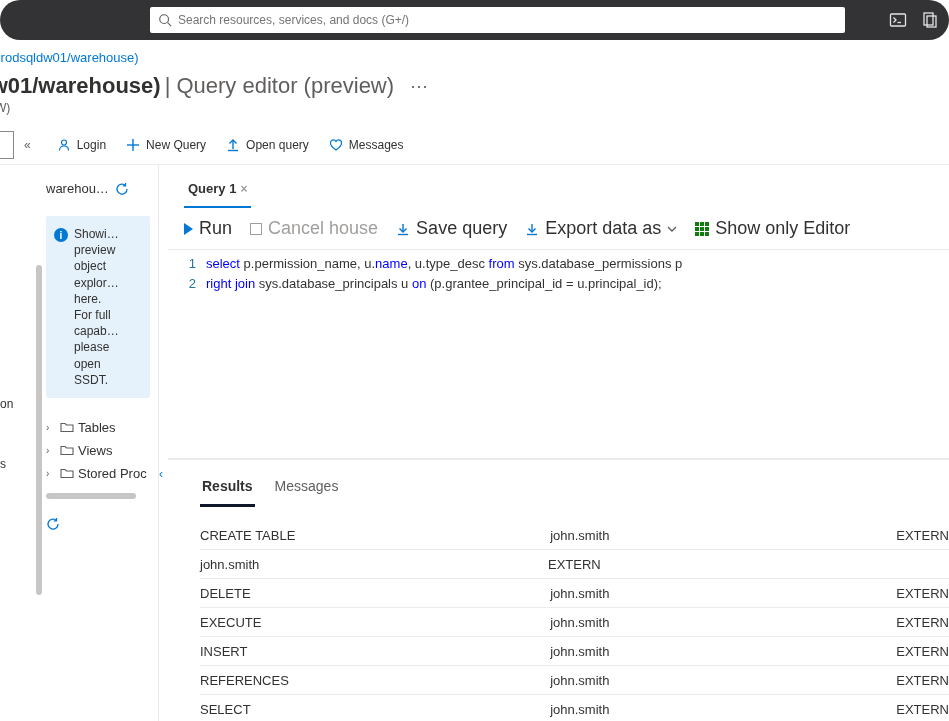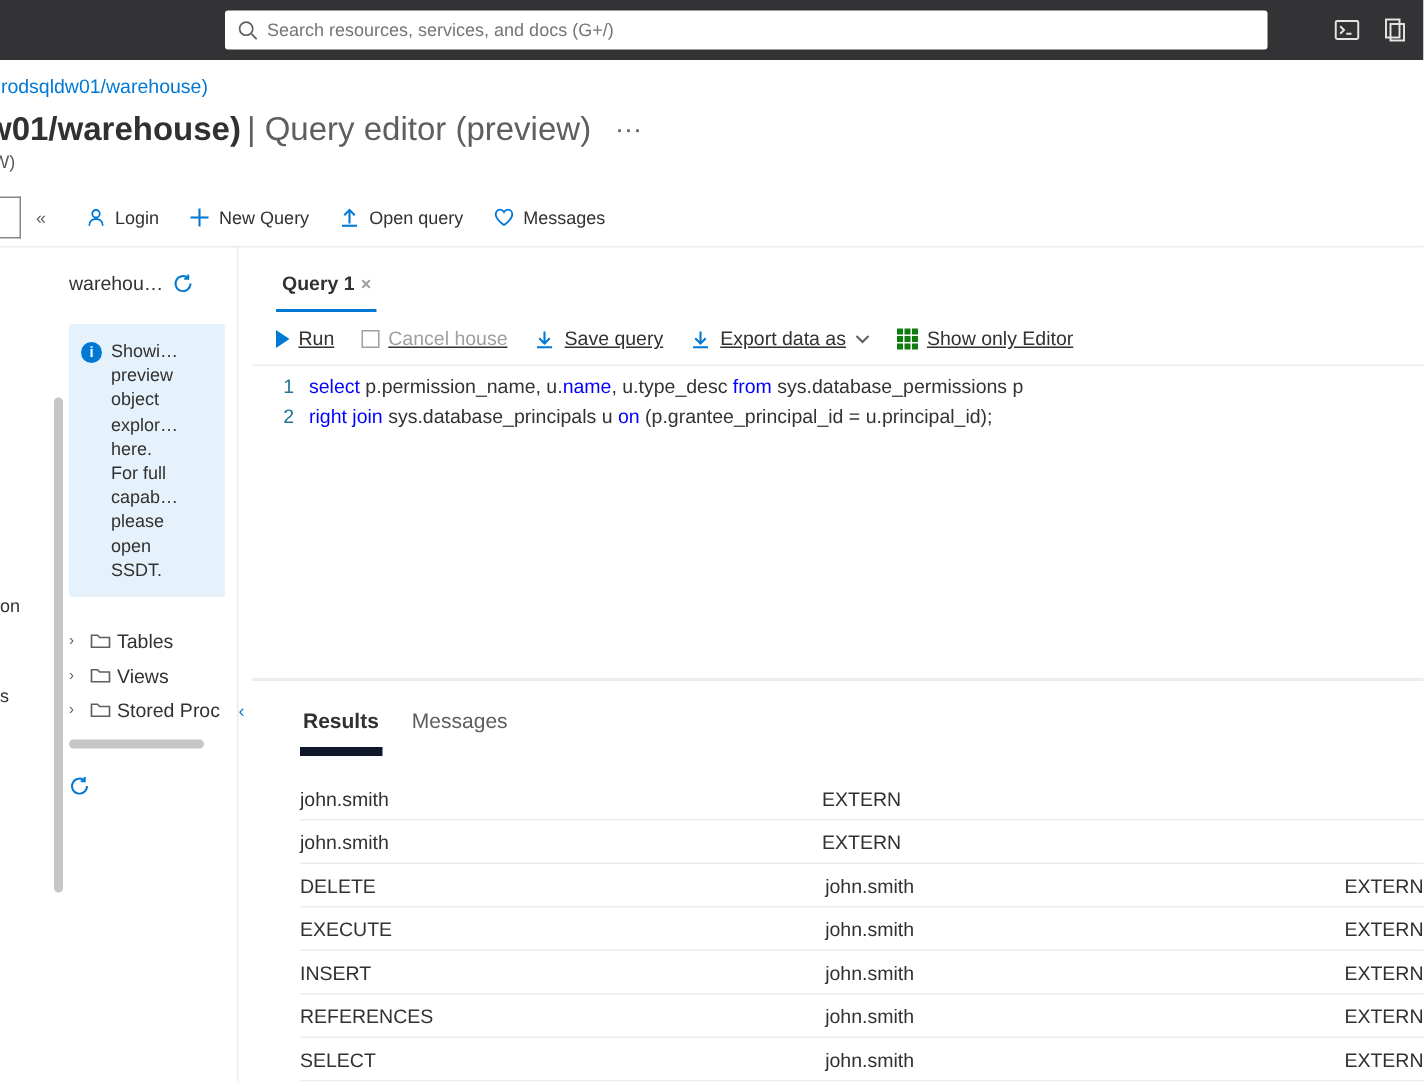--- a/index.html
+++ b/index.html
@@ -1,19 +1,19 @@
 <!DOCTYPE html>
 <html><head>
 <meta charset="utf-8">
 <style>
   * { box-sizing: border-box; margin: 0; padding: 0; font-family: "Segoe UI", Arial, sans-serif; }
   body { width: 949px; height: 721px; overflow: hidden; background: #fff; color: #323130; font-size: 13px; }
 
   
-  .topbar { height: 40px; background: #333335; display: flex; align-items: center; padding: 0 10px; }
+  .topbar { height: 40px; background: #333335; display: flex; align-items: center; padding: 0 10px; border-radius: 20px; }
   .search-wrap { margin-left: 140px; width: 695px; height: 26px; background: #fff; border-radius: 2px; display: flex; align-items: center; padding: 0 8px; }
   .search-icon-svg { width: 14px; height: 14px; margin-right: 6px; flex-shrink: 0; }
   .search-input { border: none; outline: none; flex: 1; font-size: 12px; background: transparent; }
   .topbar-right { margin-left: auto; display: flex; gap: 14px; align-items: center; }
   .topbar-icon { width: 18px; height: 18px; color: #e5e5e5; display: flex; align-items: center; justify-content: center; cursor: pointer; }
 
   
   .breadcrumb-row { padding: 10px 0 4px 0; margin-left: -50px; }
   .breadcrumb-link { color: #0078d4; font-size: 13px; text-decoration: none; cursor: pointer; }
 
@@ -57,37 +57,37 @@
   
   .collapse-handle { width: 10px; color: #0078d4; font-size: 12px; display: flex; align-items: flex-start; padding-top: 302px; cursor: pointer; border-left: 1px solid #edebe9; }
 
   
   .editor-col { flex: 1; display: flex; flex-direction: column; min-width: 0; }
 
   .tabs-row { display: flex; align-items: center; padding: 10px 16px 0 16px; }
   .tab { display: flex; align-items: center; gap: 4px; padding: 6px 4px 10px 4px; border-bottom: 2px solid #0078d4; font-size: 13px; font-weight: 600; }
   .tab-close { font-size: 12px; color: #a19f9d; cursor: pointer; }
 
-  .query-toolbar { display: flex; align-items: center; gap: 18px; padding: 10px 16px; font-size: 13px; text-decoration: underline; }
+  .query-toolbar { display: flex; align-items: center; gap: 18px; padding: 10px 16px; font-size: 18px; }
   .qbtn { display: flex; align-items: center; gap: 6px; cursor: pointer; }
   .qbtn.disabled { color: #a19f9d; }
   .run-triangle { width: 0; height: 0; border-left: 9px solid #0078d4; border-top: 6px solid transparent; border-bottom: 6px solid transparent; }
   .grid-icon { width: 14px; height: 14px; display: grid; grid-template-columns: repeat(3,1fr); grid-template-rows: repeat(3,1fr); gap: 1px; }
   .grid-icon span { background: #107c10; }
 
   
   .code-area { border: 1px solid #edebe9; border-left: none; border-right: none; height: 210px; display: flex; padding-top: 4px; font-family: Consolas, "Courier New", monospace; font-size: 13px; }
   .gutter { width: 38px; text-align: right; color: #237893; padding-right: 10px; line-height: 1.5; }
   .code { flex: 1; line-height: 1.5; white-space: pre; color: #333; }
   .kw { color: #0000ff; }
 
   
   .results-tabs { display: flex; gap: 18px; padding: 12px 16px 0 32px; border-top: 1px solid #edebe9; }
   .rtab { padding: 6px 2px 10px 2px; font-size: 14px; color: #605e5c; cursor: pointer; }
-  .rtab.active { color: #323130; font-weight: 600; border-bottom: 6px solid #0f172a; }
+  .rtab.active { color: #323130; font-weight: 600; border-bottom: 3px solid #0f172a; }
 
   .results-table { padding: 14px 0 0 32px; }
   .rrow { display: flex; align-items: center; height: 29px; border-bottom: 1px solid #edebe9; font-size: 13px; }
   .c1 { width: 352px; }
   .c2 { width: 348px; }
   .c3 { flex: 1; }
 
   .left-panel-below { position: absolute; left: 0; top: 232px; font-size: 12px; color: #323130; }
 </style>
 </head>
@@ -305,20 +305,21 @@
       <div class="code"><div><span class="kw">select </span><span>p.permission_name, u.</span><span class="kw">name</span><span>, u.type_desc </span><span class="kw">from </span><span>sys.database_permissions p</span></div><div><span class="kw">right join </span><span>sys.database_principals u </span><span class="kw">on </span><span>(p.grantee_principal_id </span><span>= </span><span>u.principal_id);</span></div></div>
     </div>
 
     <div class="results-tabs">
       <div class="rtab active">Results</div>
       <div class="rtab">Messages</div>
     </div>
 
     <div class="results-table">
       <div class="rrow">
+        <span class="c1">CREATE TABLE</span>
         <span class="c2">john.smith</span>
         <span class="c3">EXTERN</span>
       </div>
       <div class="rrow">
         <span class="c2">john.smith</span>
         <span class="c3">EXTERN</span>
       </div>
       <div class="rrow">
         <span class="c1">DELETE</span>
         <span class="c2">john.smith</span>

